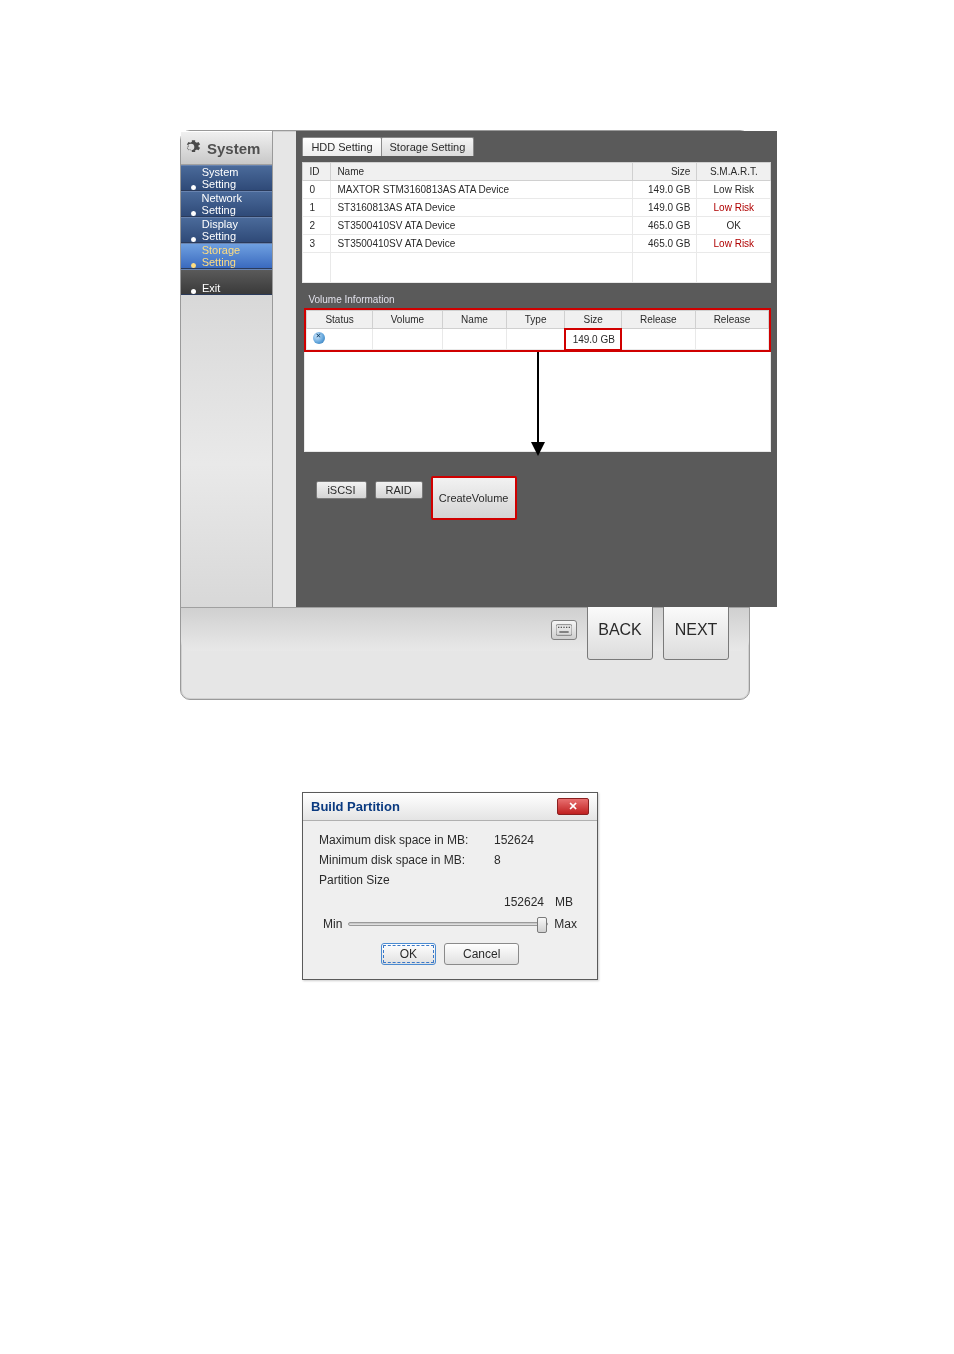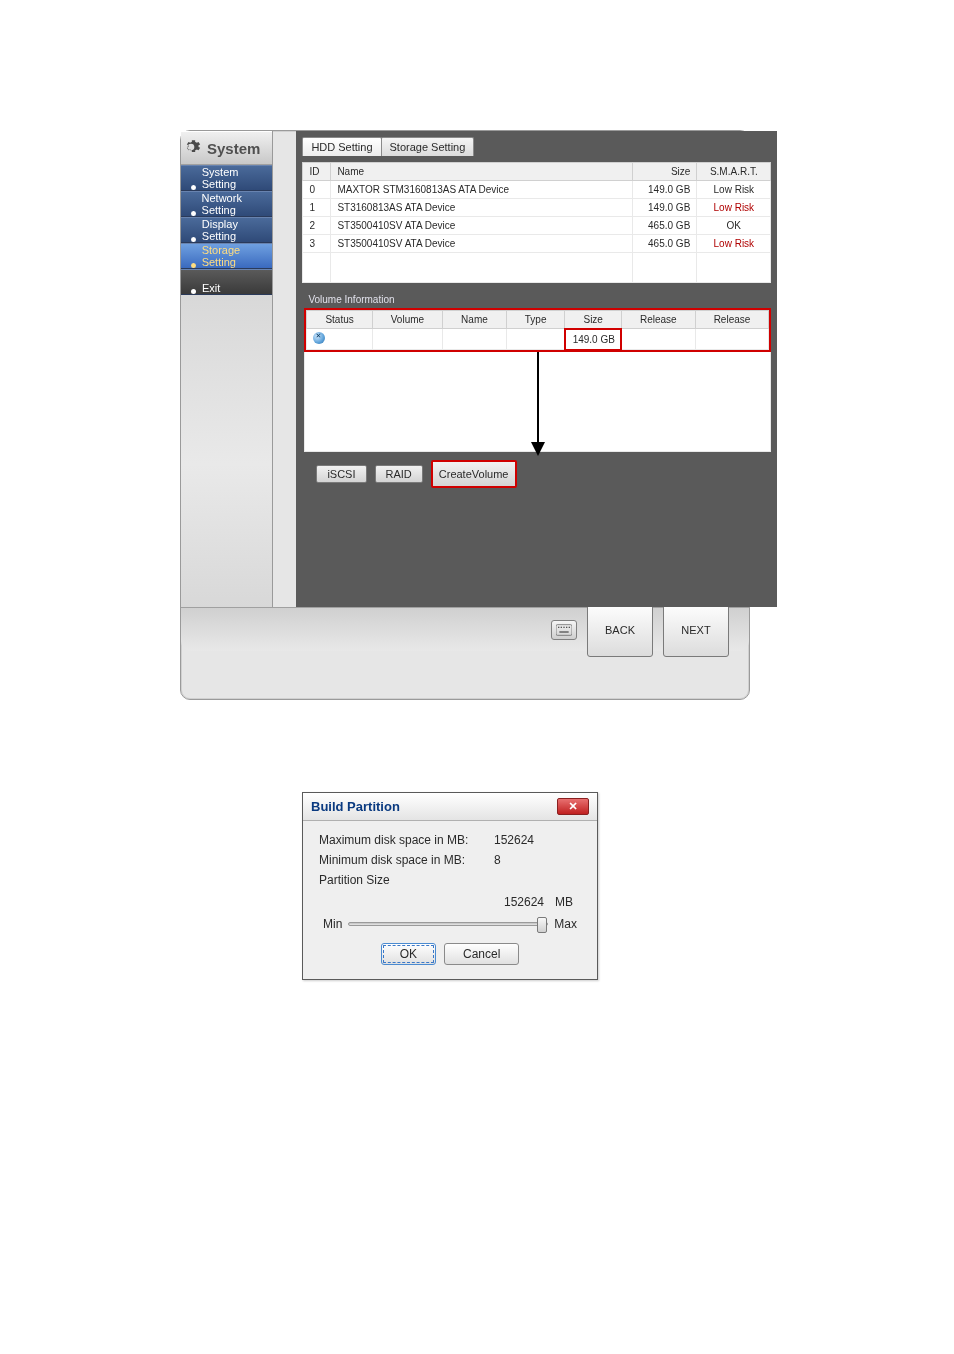--- a/index.html
+++ b/index.html
@@ -197,21 +197,21 @@
   }
   .btn {
     font-size:11px;
     padding:2px 10px;
     background: linear-gradient(to bottom, #f2f2f2, #d4d4d4);
     border:1px solid #7a7a7a;
     border-radius:2px;
     color:#2a2a2a;
     cursor:pointer;
   }
-  .btn-hl { border:2px solid #d00000; padding:6px 6px; }
+  .btn-hl { border:2px solid #d00000; padding:14px 6px;margin-top:16px; }
 
   
   .wizard-footer {
     height:44px;
     background: linear-gradient(to bottom, #d0d0d0, #e8e8e8);
     border-top:1px solid #a0a0a0;
     border-bottom-left-radius:10px;
     border-bottom-right-radius:10px;
     display:flex;
     justify-content:flex-end;
@@ -221,21 +221,21 @@
   }
   .kbd-icon {
     display:inline-flex; align-items:center; justify-content:center;
     width:26px; height:20px;
     background:linear-gradient(to bottom,#f5f5f5,#cfcfcf);
     border:1px solid #808080;
     border-radius:3px;
   }
   .kbd-icon svg { width:16px; height:12px; }
   .nav-btn {
-    font-size:11px;
+    font-size:16px;
     width:66px;
     padding:20px 0;
     background: linear-gradient(to bottom, #fefefe, #dcdcdc);
     border:1px solid #7a7a7a;
     border-radius:3px;
     color:#2a2a2a;
     cursor:pointer;
     text-align:center;
   }
 

